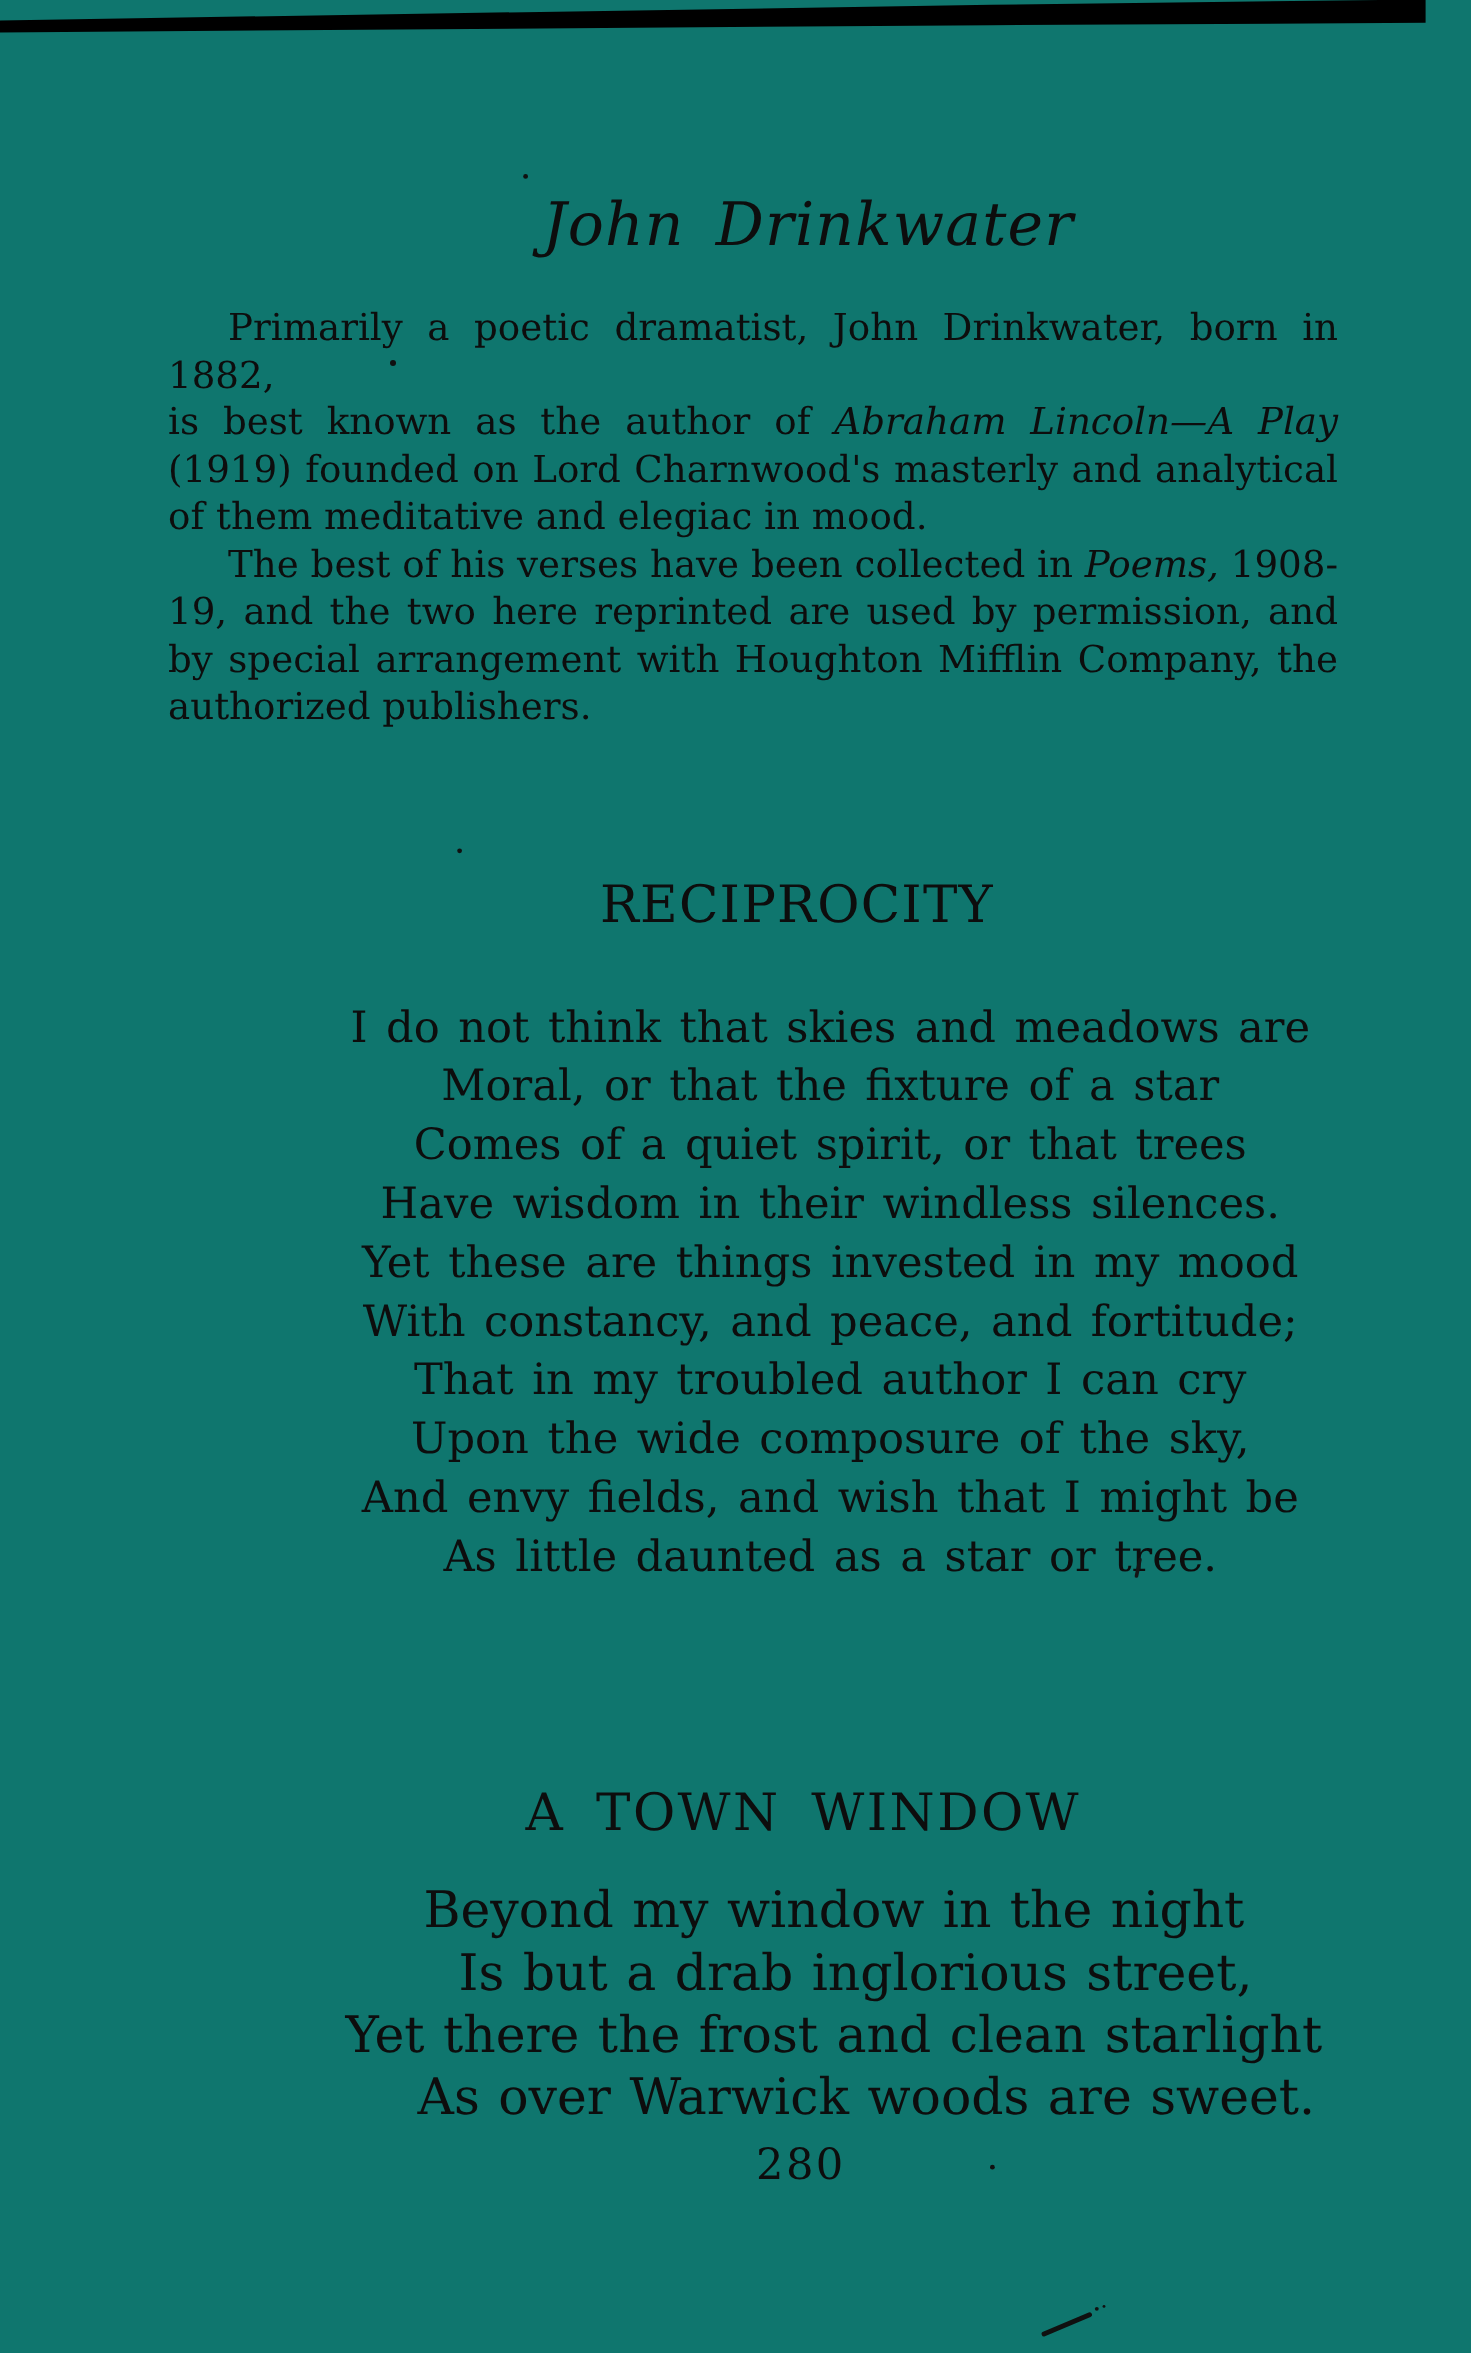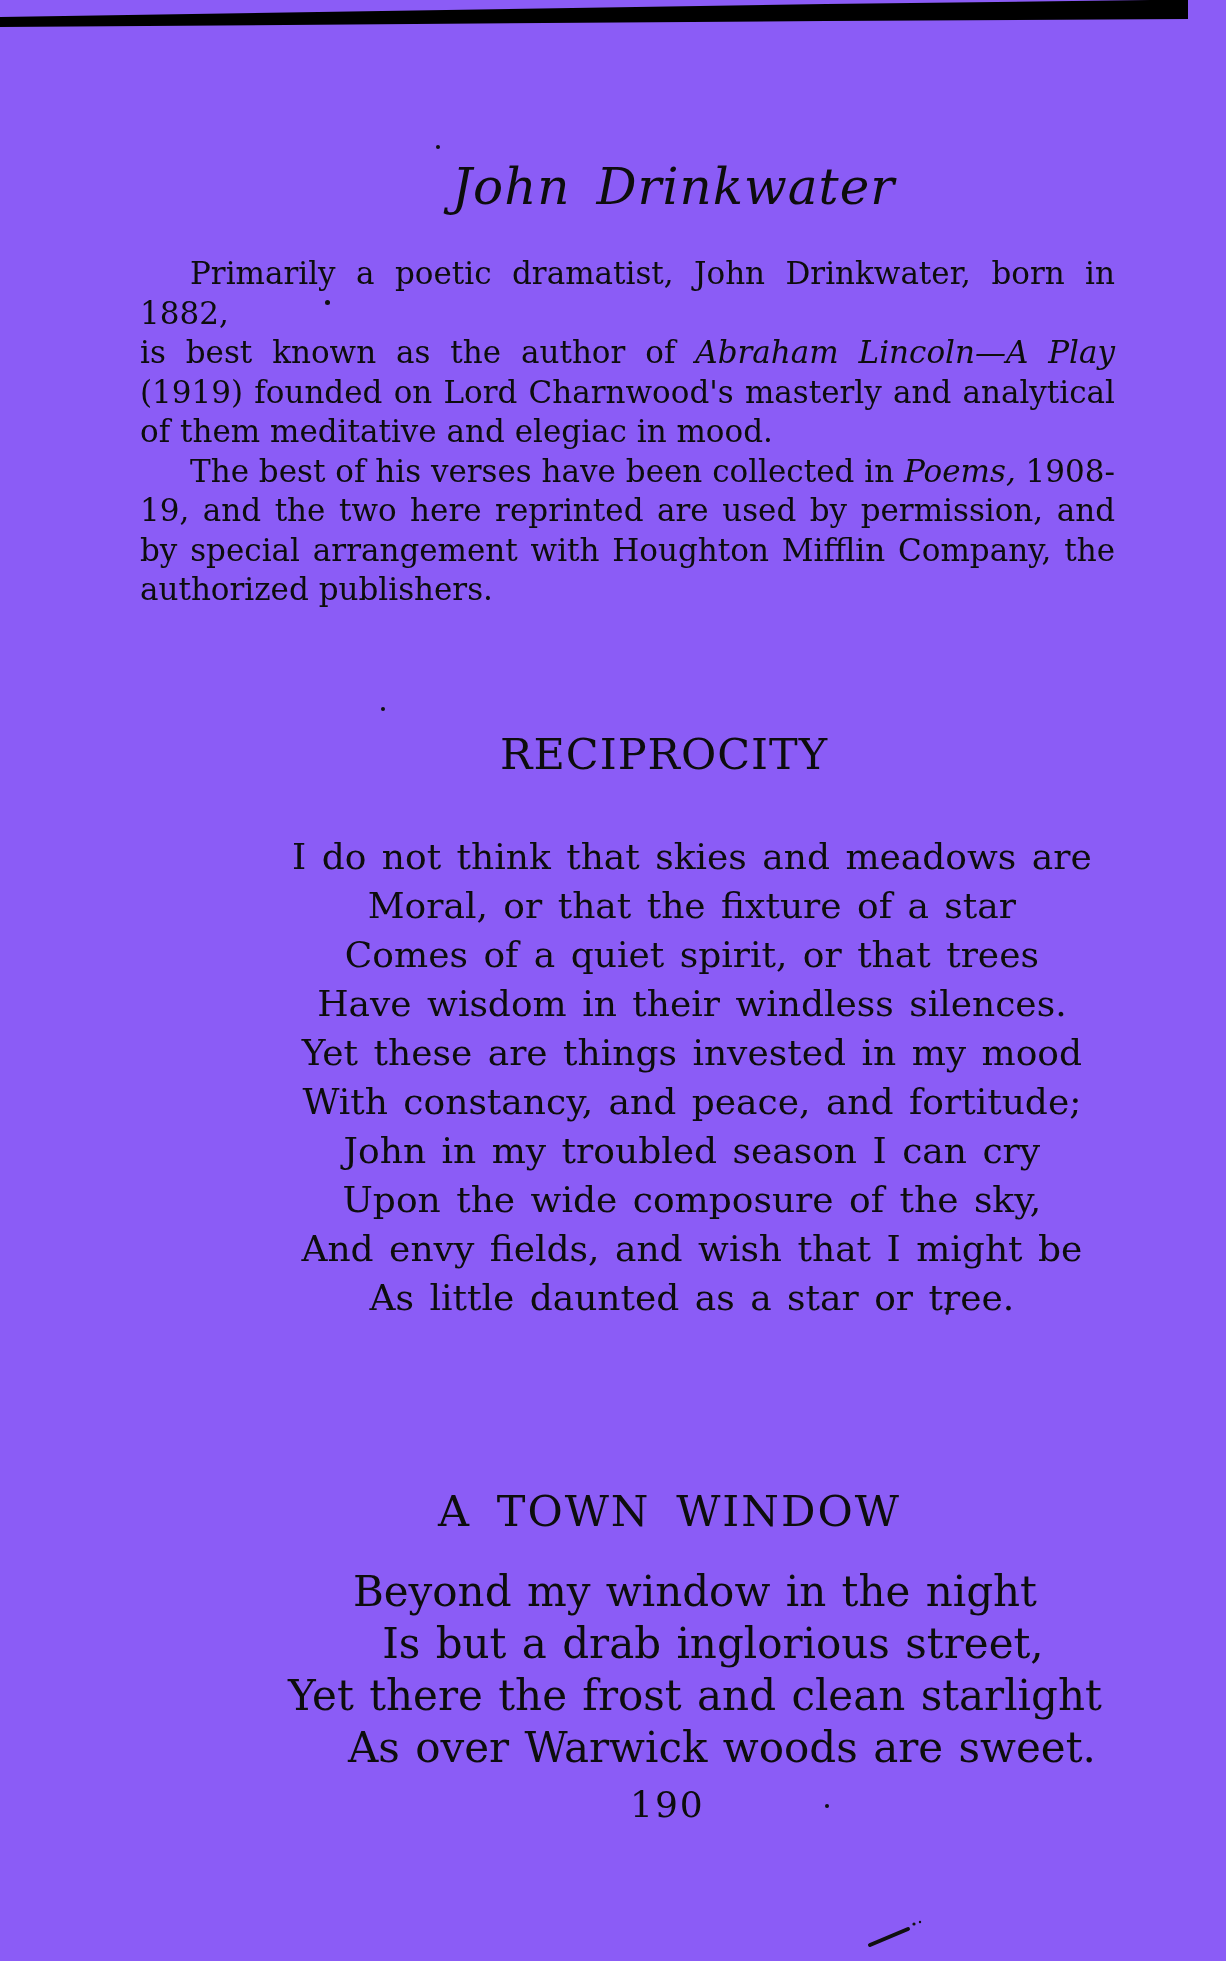--- a/index.html
+++ b/index.html
@@ -1,20 +1,20 @@
 <!DOCTYPE html>
 <html><head>
 <meta charset="utf-8">
 <style>
   html,body { margin:0; padding:0; background:#e8e8e8; }
   .page {
     position:relative;
     width:1226px; height:1961px;
     margin:0 auto;
-    background:#8b5cf6;
+    background:#0f766e;
     color:#0d0d0d;
     font-family:"DejaVu Serif", serif;
     overflow:hidden;
   }
 
   
   .top-bar { position:absolute; left:0; top:0; width:1226px; height:34px; }
 
   
   .title {
@@ -99,36 +99,36 @@
 
   <h2 class="heading heading-reciprocity">RECIPROCITY</h2>
 
   <div class="poem-reciprocity">
     <div class="poem-line">I do not think that skies and meadows are</div>
     <div class="poem-line">Moral, or that the fixture of a star</div>
     <div class="poem-line">Comes of a quiet spirit, or that trees</div>
     <div class="poem-line">Have wisdom in their windless silences.</div>
     <div class="poem-line">Yet these are things invested in my mood</div>
     <div class="poem-line">With constancy, and peace, and fortitude;</div>
-    <div class="poem-line">John in my troubled season I can cry</div>
+    <div class="poem-line">That in my troubled author I can cry</div>
     <div class="poem-line">Upon the wide composure of the sky,</div>
     <div class="poem-line">And envy fields, and wish that I might be</div>
     <div class="poem-line">As little daunted as a star or tree.</div>
   </div>
 
   <h2 class="heading heading-town-window">A TOWN WINDOW</h2>
 
   <div class="poem-town-window">
     <div class="poem-line">Beyond my window in the night</div>
     <div class="poem-line ind-a">Is but a drab inglorious street,</div>
     <div class="poem-line">Yet there the frost and clean starlight</div>
     <div class="poem-line ind-b">As over Warwick woods are sweet.</div>
   </div>
 
-  <div class="pagenum">190</div>
+  <div class="pagenum">280</div>
 
   <span class="speck speck-1"></span>
   <span class="speck speck-2"></span>
   <span class="speck speck-3"></span>
   <span class="speck speck-5"></span>
   <span class="tick-mark"></span>
 
   <svg class="bottom-stroke" viewBox="0 0 80 40">
     <line x1="10" y1="30" x2="48" y2="14" stroke="#101010" stroke-width="4" stroke-linecap="round"></line>
     <circle cx="54" cy="9" r="1.6" fill="#101010"></circle>

